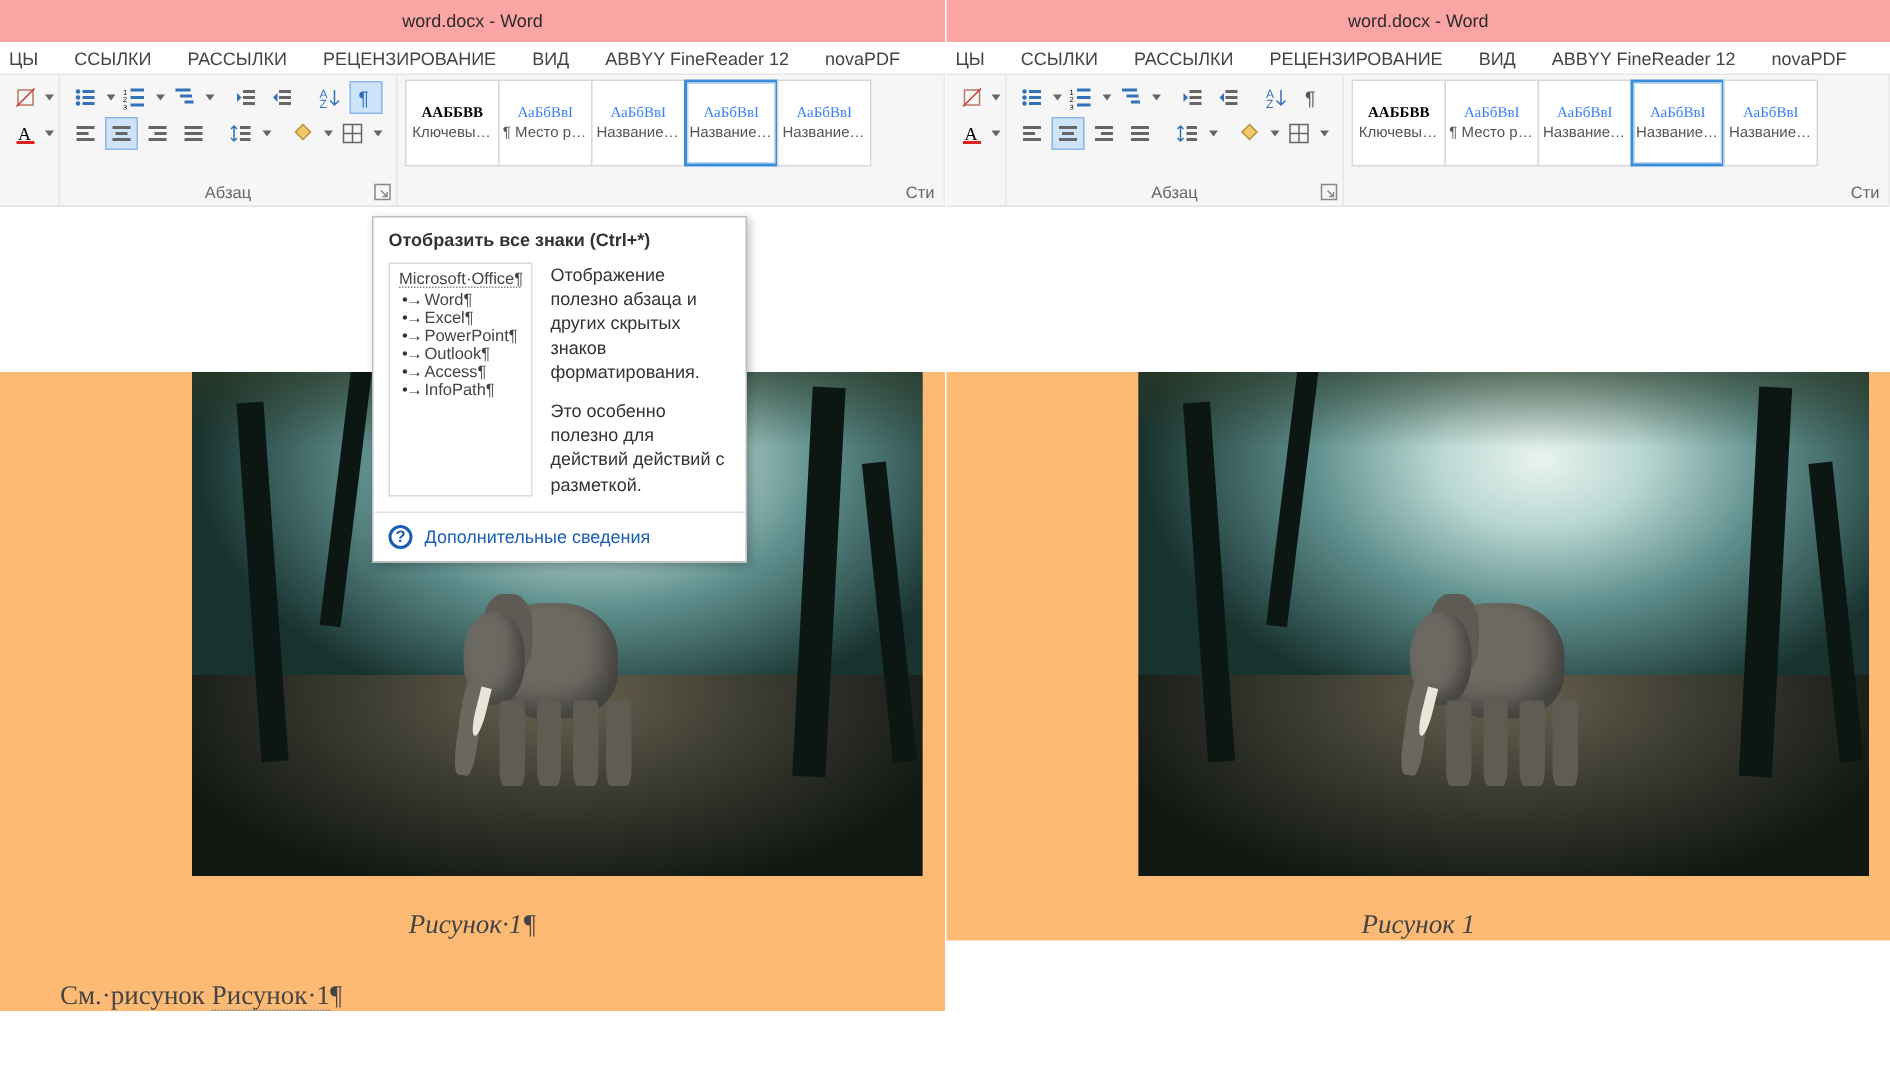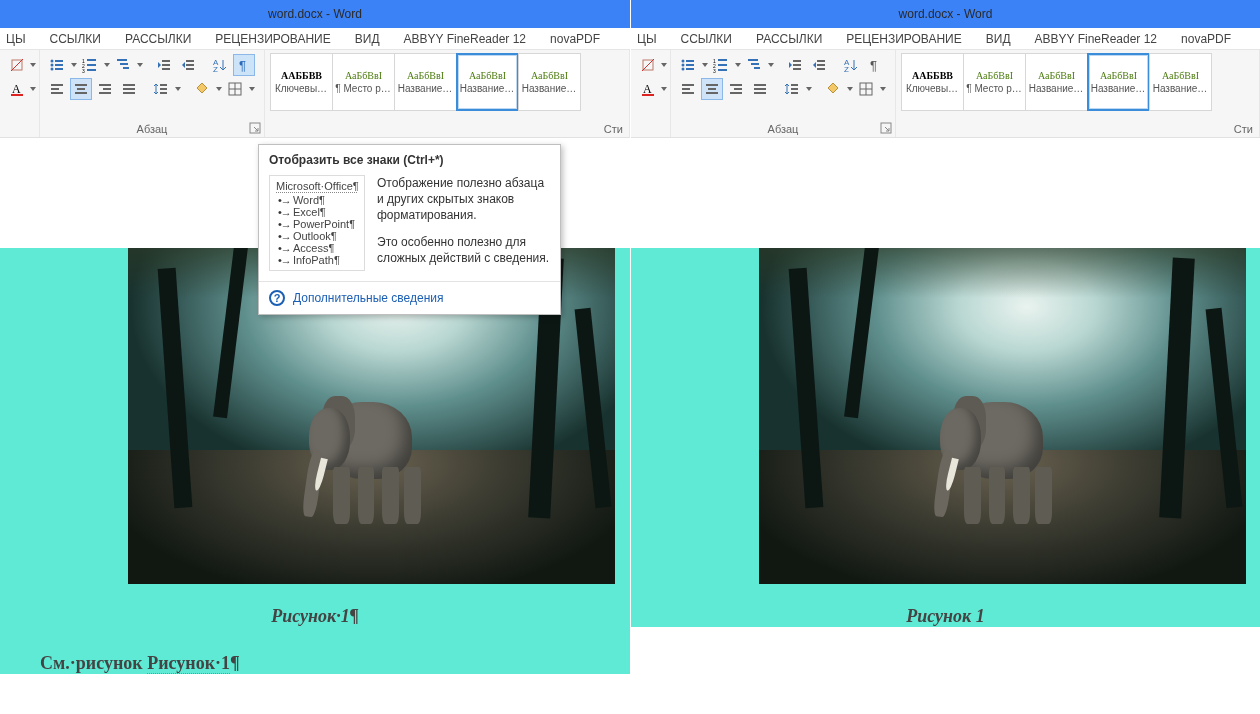--- a/index.html
+++ b/index.html
@@ -1,21 +1,21 @@
 <!DOCTYPE html>
 <html><head>
 <meta charset="utf-8">
 <style>
   * { box-sizing: border-box; margin: 0; padding: 0; }
   body { font-family: "Segoe UI", Tahoma, sans-serif; font-size: 12px; background: #fff; color: #444; width: 1260px; height: 714px; overflow: hidden; position: relative; }
   .pane { position: absolute; top: 0; height: 714px; }
   .pane.left { left: 0; width: 630px; }
   .pane.right { left: 630px; width: 630px; border-left: 1px solid transparent; }
 
-  .title-bar { height: 28px; line-height: 28px; text-align: center; font-size: 12px; color: #2a2a2a; background: #3b82f6; }
+  .title-bar { height: 28px; line-height: 28px; text-align: center; font-size: 12px; color: #2a2a2a; background: #fca5a5; }
   .tabs { height: 22px; display: flex; gap: 24px; padding: 0 6px; font-size: 12px; color: #444; border-bottom: 1px solid #e5e5e5; align-items: center; }
   .tabs span { white-space: nowrap; cursor: default; }
 
   .ribbon { height: 88px; background: #f6f6f6; border-bottom: 1px solid #e1e1e1; display: flex; position: relative; }
   .r-group { border-right: 1px solid #e7e7e7; padding: 3px 6px 0 6px; position: relative; display: flex; flex-direction: column; }
   .r-group .label { position: absolute; bottom: 2px; left:0; right:0; text-align: center; font-size: 11px; color: #666; }
   .r-group .dialog-launcher { position: absolute; bottom: 3px; right: 3px; width: 12px; height: 12px; }
   .dialog-launcher svg { display:block; }
 
   .row { display: flex; align-items: center; gap: 2px; height: 24px; }
@@ -23,42 +23,42 @@
   .btn.active { background: #cfe3f8; border-color: #8bb8e8; }
   .dd { width: 7px; height: 22px; display: inline-flex; align-items: center; justify-content: center; }
   .dd::after { content:''; border-left:3px solid transparent; border-right:3px solid transparent; border-top:4px solid #666; }
 
   .pilcrow-btn { border:1px solid #fff0; }
   .pill-active { background:#cde3f8; border:1px solid #8bb8e8; }
   .style-row { display:flex; }
   .style-cell { width: 63px; height: 58px; border:1px solid #d7d7d7; margin-left:-1px; display:flex; flex-direction:column; align-items:center; justify-content:center; background:#fff; }
   .style-cell.sel { border:2px solid #3b8dd9; box-shadow: inset 0 0 0 1px #bcd8f3; }
   .style-cell .preview { font-family: "Times New Roman", serif; font-size: 10px; color:#000; }
-  .style-cell .pv-blue { color:#4d7c0f; }
+  .style-cell .pv-blue { color:#3b82f6; }
   .style-name { width:63px; font-size:10px; color:#555; text-align:center; white-space:nowrap; overflow:hidden; text-overflow:ellipsis; margin-left:-1px; padding-top:2px; }
 
   
   .tooltip {
-    position:absolute; left:258px; top:144px; width:303px; background:#fff;
+    position:absolute; left:248px; top:144px; width:250px; background:#fff;
     border:1px solid #bfbfbf; box-shadow: 2px 2px 6px rgba(0,0,0,.25); z-index:20;
     font-size:12px;
   }
   .tooltip .hdr { padding:8px 10px 6px 10px; font-weight:bold; color:#333; }
   .tooltip .body { display:flex; padding: 2px 10px 10px 10px; gap:12px; }
   .tooltip .sample { width:96px; border:1px solid #dcdcdc; padding:4px 6px; font-size:11px; background:#fff; }
   .tooltip .sample .ms { text-decoration: underline dotted #888; text-underline-offset:2px; }
   .tooltip .sample ul { list-style:none; padding-left:2px; margin-top:2px; }
   .tooltip .sample li::before { content:"•→ "; color:#333; letter-spacing:-1px; }
   .tooltip .desc { flex:1; color:#333; font-size:12px; line-height:1.35; }
   .tooltip .desc p + p { margin-top:10px; }
   .tooltip .foot { border-top:1px solid #e3e3e3; padding:8px 10px; display:flex; align-items:center; gap:8px; color:#1b5fb4; }
   .tooltip .foot .q { width:16px; height:16px; border-radius:50%; border:2px solid #1b5fb4; display:inline-flex; align-items:center; justify-content:center; font-weight:bold; font-size:11px; color:#1b5fb4; }
 
   
-  .doc { position:relative; background:#5eead4;font-weight:bold; }
+  .doc { position:relative; background:#fdba74; }
   .elephant { margin: 110px 0 0 128px; width:487px; height:336px; background:linear-gradient(#1c2a2b,#0b1516); position:relative; overflow:hidden; }
   .elephant .sky { position:absolute; left:0; right:0; top:0; height:70%; background: radial-gradient(ellipse at 55% 25%, #e9f3ef 0%, #b9d7d2 18%, #5f8f8d 40%, #18322f 70%); }
   .elephant .ground { position:absolute; left:0; right:0; bottom:0; height:40%; background: radial-gradient(ellipse at 50% 10%, #6a6250 0%, #3a3a30 40%, #111812 80%); }
   .trunk { position:absolute; background:#0c1714; }
   .t1 { left:38px; top:20px; width:18px; height:240px; transform:rotate(-4deg); }
   .t2 { left:96px; top:-10px; width:14px; height:180px; transform:rotate(7deg); }
   .t3 { right:58px; top:10px; width:22px; height:260px; transform:rotate(3deg); }
   .t4 { right:14px; top:60px; width:16px; height:200px; transform:rotate(-6deg); }
   .leaves { position:absolute; top:0; left:0; right:0; height:50px; background: linear-gradient(#2d3a25, transparent); opacity:.6; }
   .eleph { position:absolute; left:36%; top:38%; width:28%; height:44%; }
@@ -277,21 +277,21 @@
             <li>Word¶</li>
             <li>Excel¶</li>
             <li>PowerPoint¶</li>
             <li>Outlook¶</li>
             <li>Access¶</li>
             <li>InfoPath¶</li>
           </ul>
       </div>
       <div class="desc">
         <p>Отображение полезно абзаца и других скрытых знаков форматирования.</p>
-        <p>Это особенно полезно для сложных действий с сведения.</p>
+        <p>Это особенно полезно для действий действий с разметкой.</p>
       </div>
     </div>
     <div class="foot">
       <span class="q">?</span>
       <span>Дополнительные сведения</span>
     </div>
   </div>
 
   <div class="doc">
     <div class="elephant">

